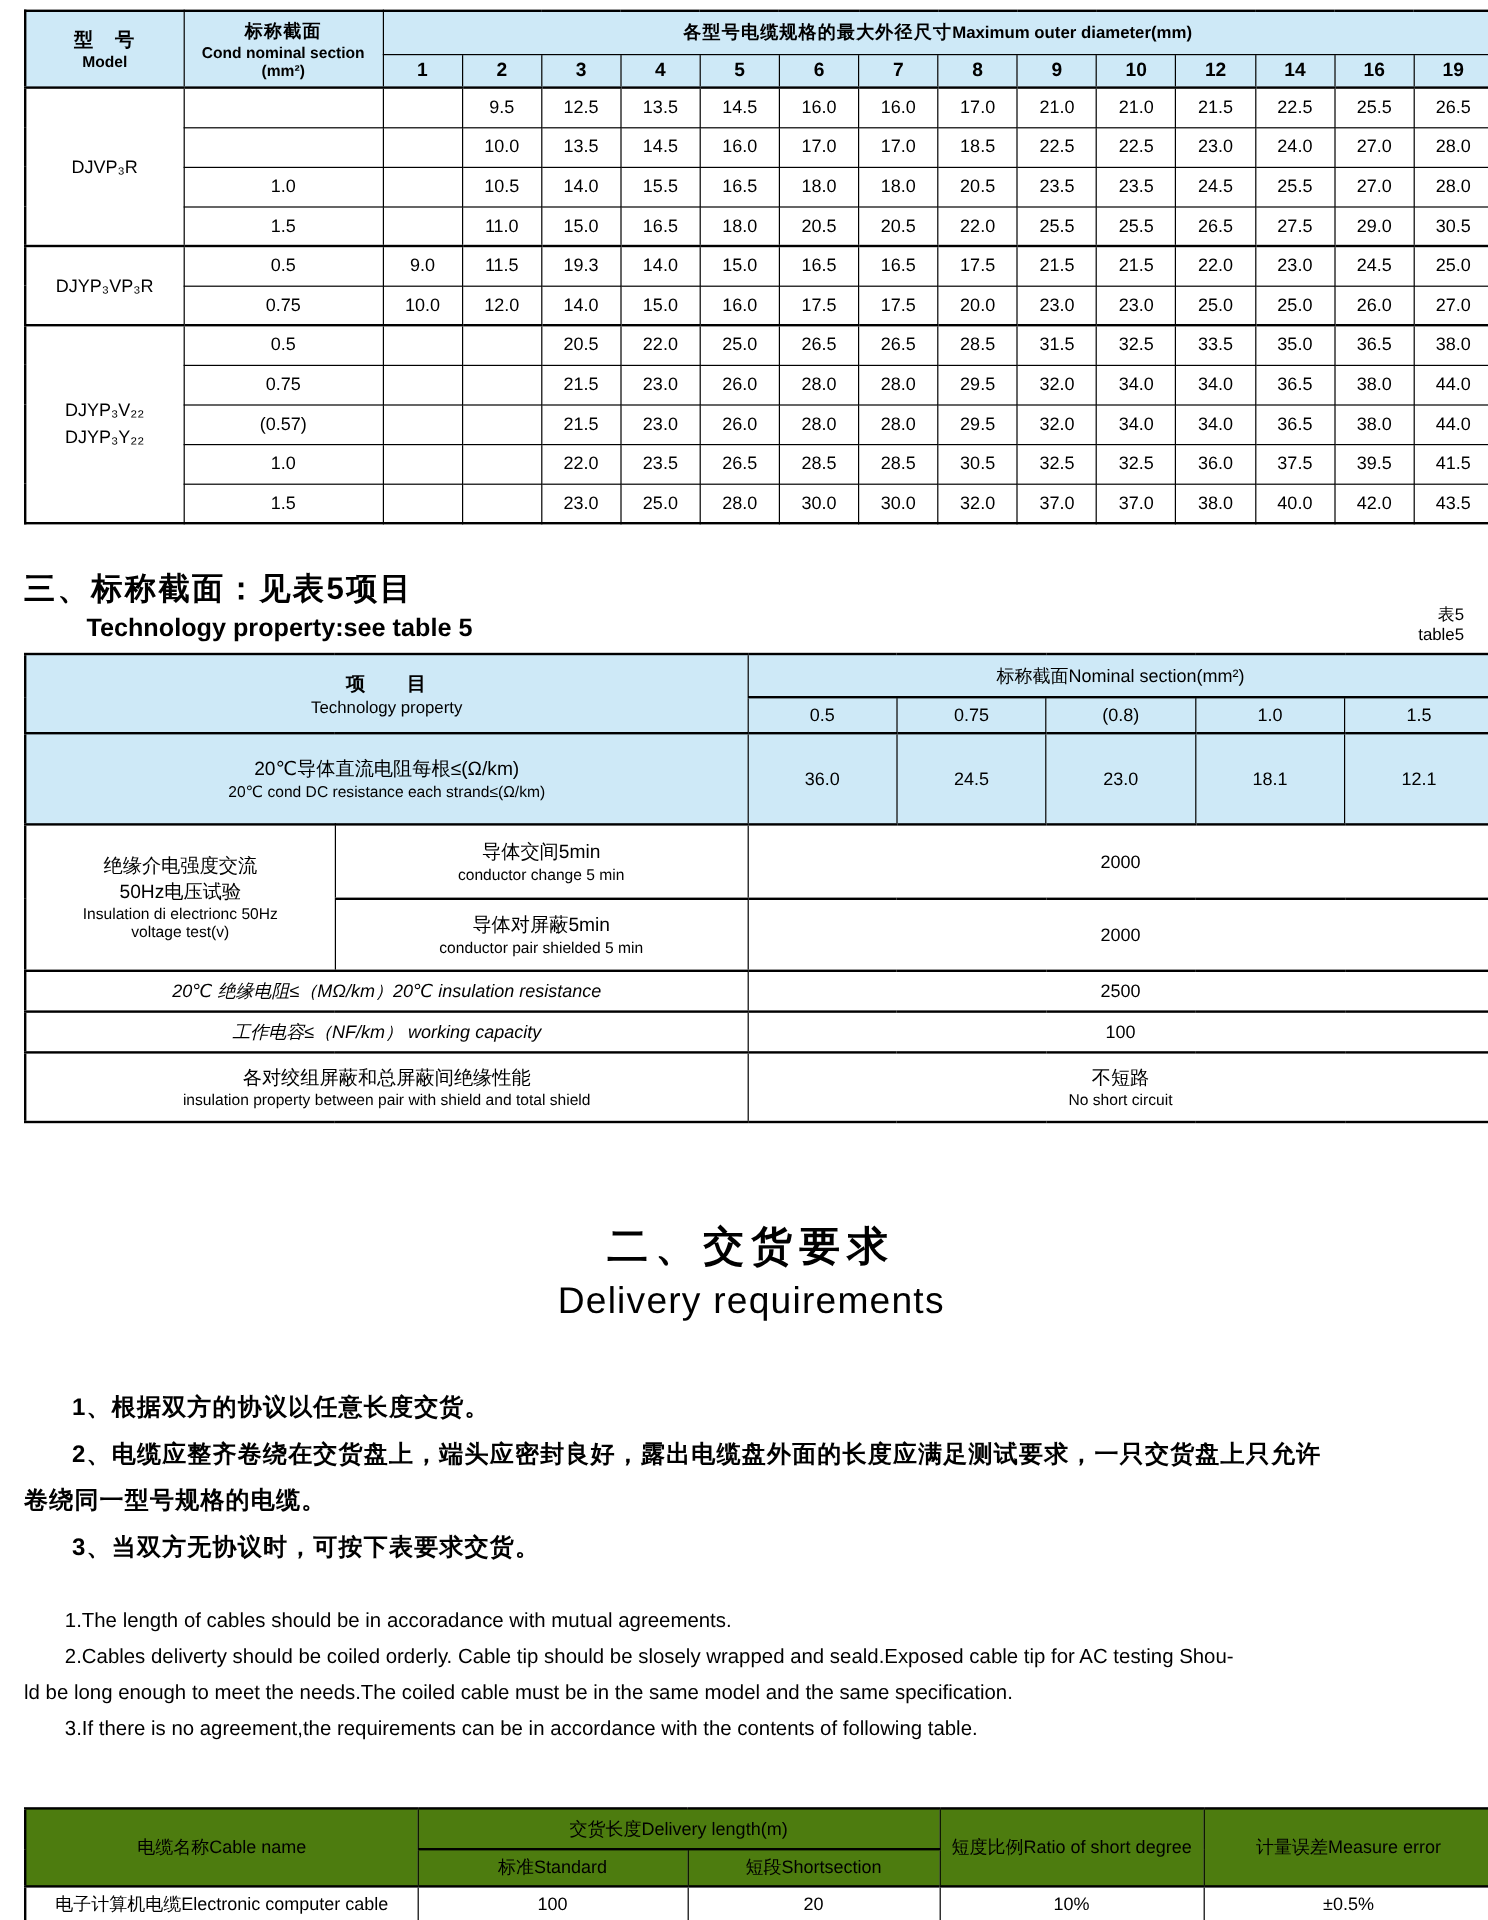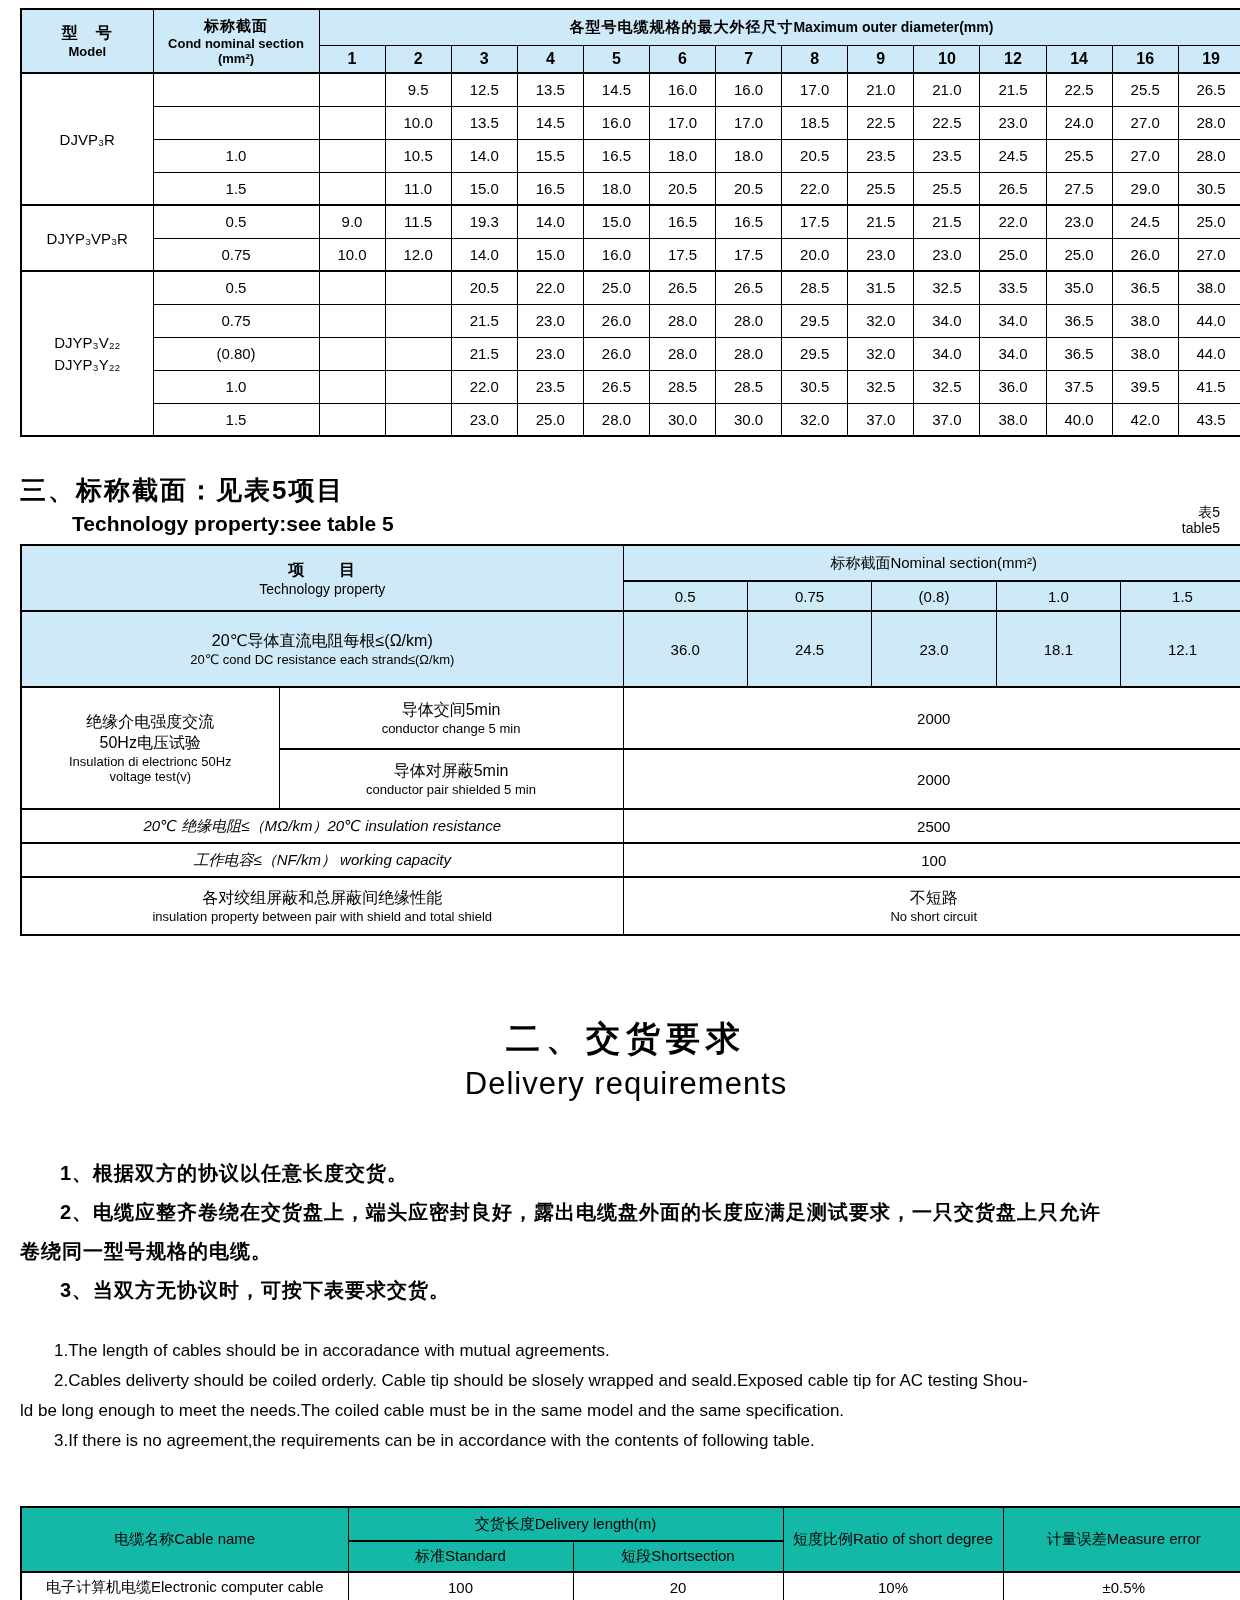--- a/index.html
+++ b/index.html
@@ -57,21 +57,21 @@
   .zh-paras { margin-top: 52px; font-size: 20px; }
   .zh-paras .line { line-height: 39px; letter-spacing: 1px; font-weight: bold; }
   .en-paras { margin-top: 26px; font-size: 17px; }
   .en-paras .line { line-height: 30px; }
   .indent-zh { padding-left: 40px; }
   .indent-en { padding-left: 34px; }
 
   
   .del-table { border: 2px solid #000; margin-top: 50px; }
   .del-table td { border-width: 2px 1px; font-size: 15px; }
-  .del-table td.hdr { background: #14b8a6; }
+  .del-table td.hdr { background: #4d7c0f; }
   .del-table .r1 td { height: 34px; }
   .del-table .r2 td { height: 31px; }
   .del-table .data td { height: 30px; }
 </style>
 </head>
 <body>
 
 <div class="page">
 
   <table class="dia-table">
@@ -251,21 +251,21 @@
           <td>28.0</td>
           <td>29.5</td>
           <td>32.0</td>
           <td>34.0</td>
           <td>34.0</td>
           <td>36.5</td>
           <td>38.0</td>
           <td>44.0</td>
         </tr>
         <tr class="drow">
-          <td>(0.80)</td>
+          <td>(0.57)</td>
           <td></td>
           <td></td>
           <td>21.5</td>
           <td>23.0</td>
           <td>26.0</td>
           <td>28.0</td>
           <td>28.0</td>
           <td>29.5</td>
           <td>32.0</td>
           <td>34.0</td>

